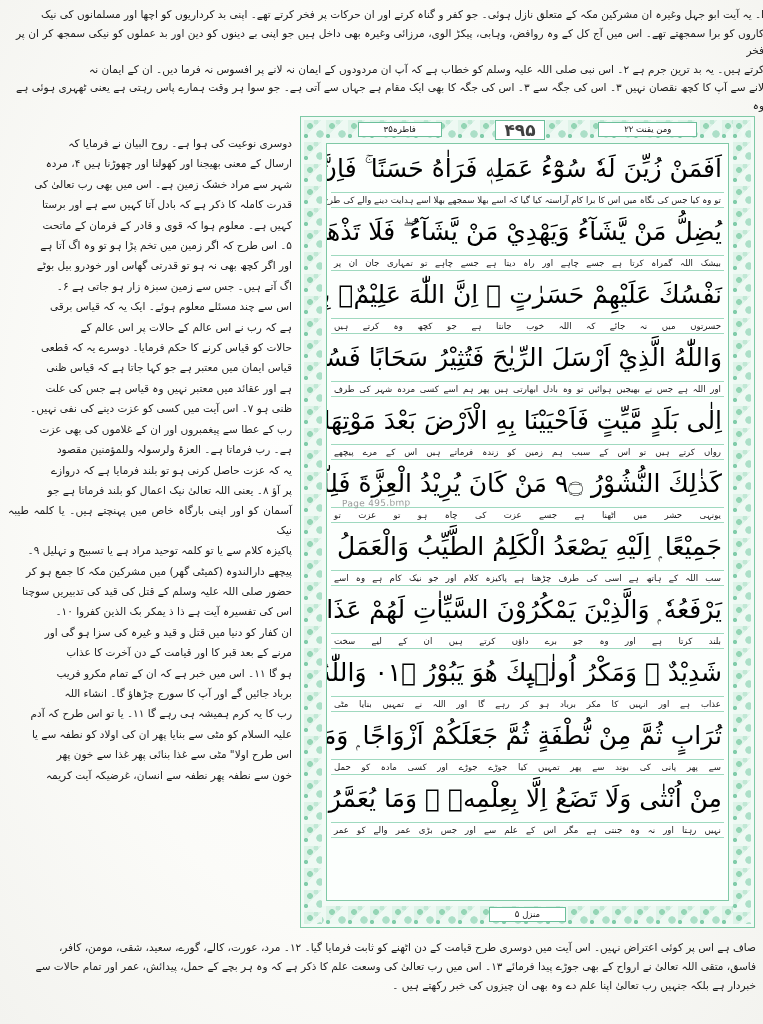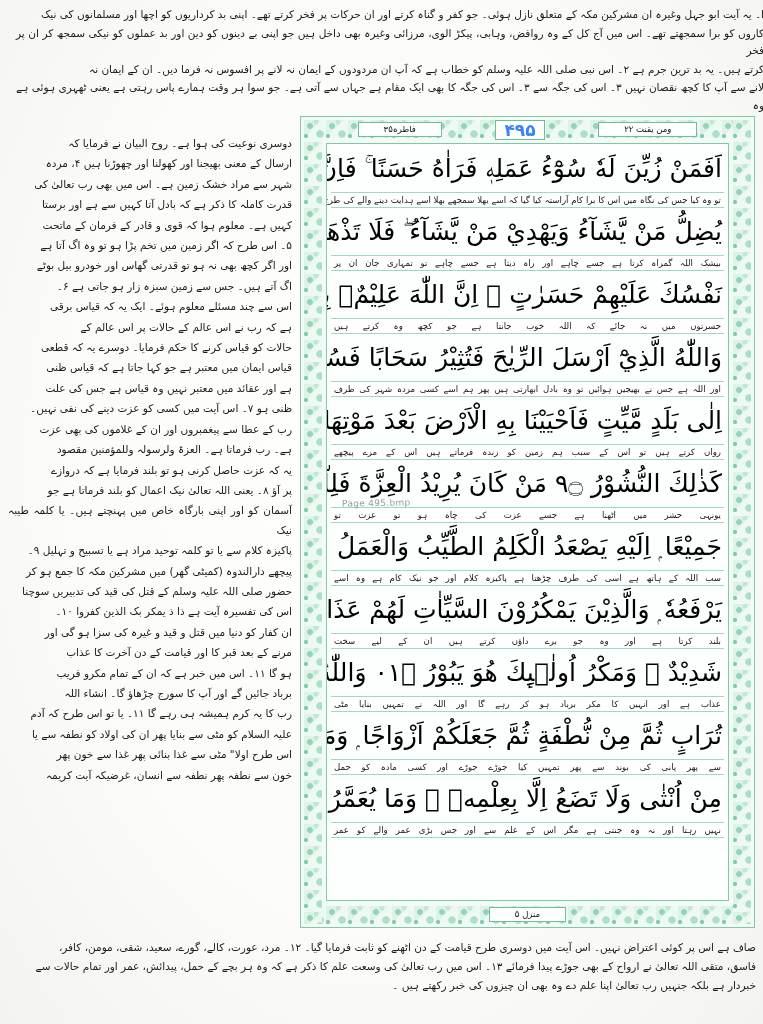--- a/index.html
+++ b/index.html
@@ -78,21 +78,21 @@
     display:flex;align-items:center;justify-content:center;gap:0;
   }
   .hdr-box{
     background:#ffffff;border:1px solid #6cbf9b;
     font-size:8.5px;line-height:11px;padding:1px 25px;
     direction:rtl;color:#111;white-space:nowrap;
     font-family:"DejaVu Sans",sans-serif;
   }
   .hdr-spacer{flex:1;}
   #page-number{
-    font-size:17px;line-height:18px;font-weight:700;color:#3b82f6;
+    font-size:17px;line-height:18px;font-weight:700;color:#404040;
     background:#ffffff;border:1px solid #6cbf9b;padding:0 8px;
     letter-spacing:1px;direction:rtl;
   }
 
   
   #verse-area{
     position:absolute;left:26px;top:27px;right:26px;bottom:27px;
     border:1px solid #7fc9a6;
     background:#fcfffd;
     padding:3px 4px 0 4px;

